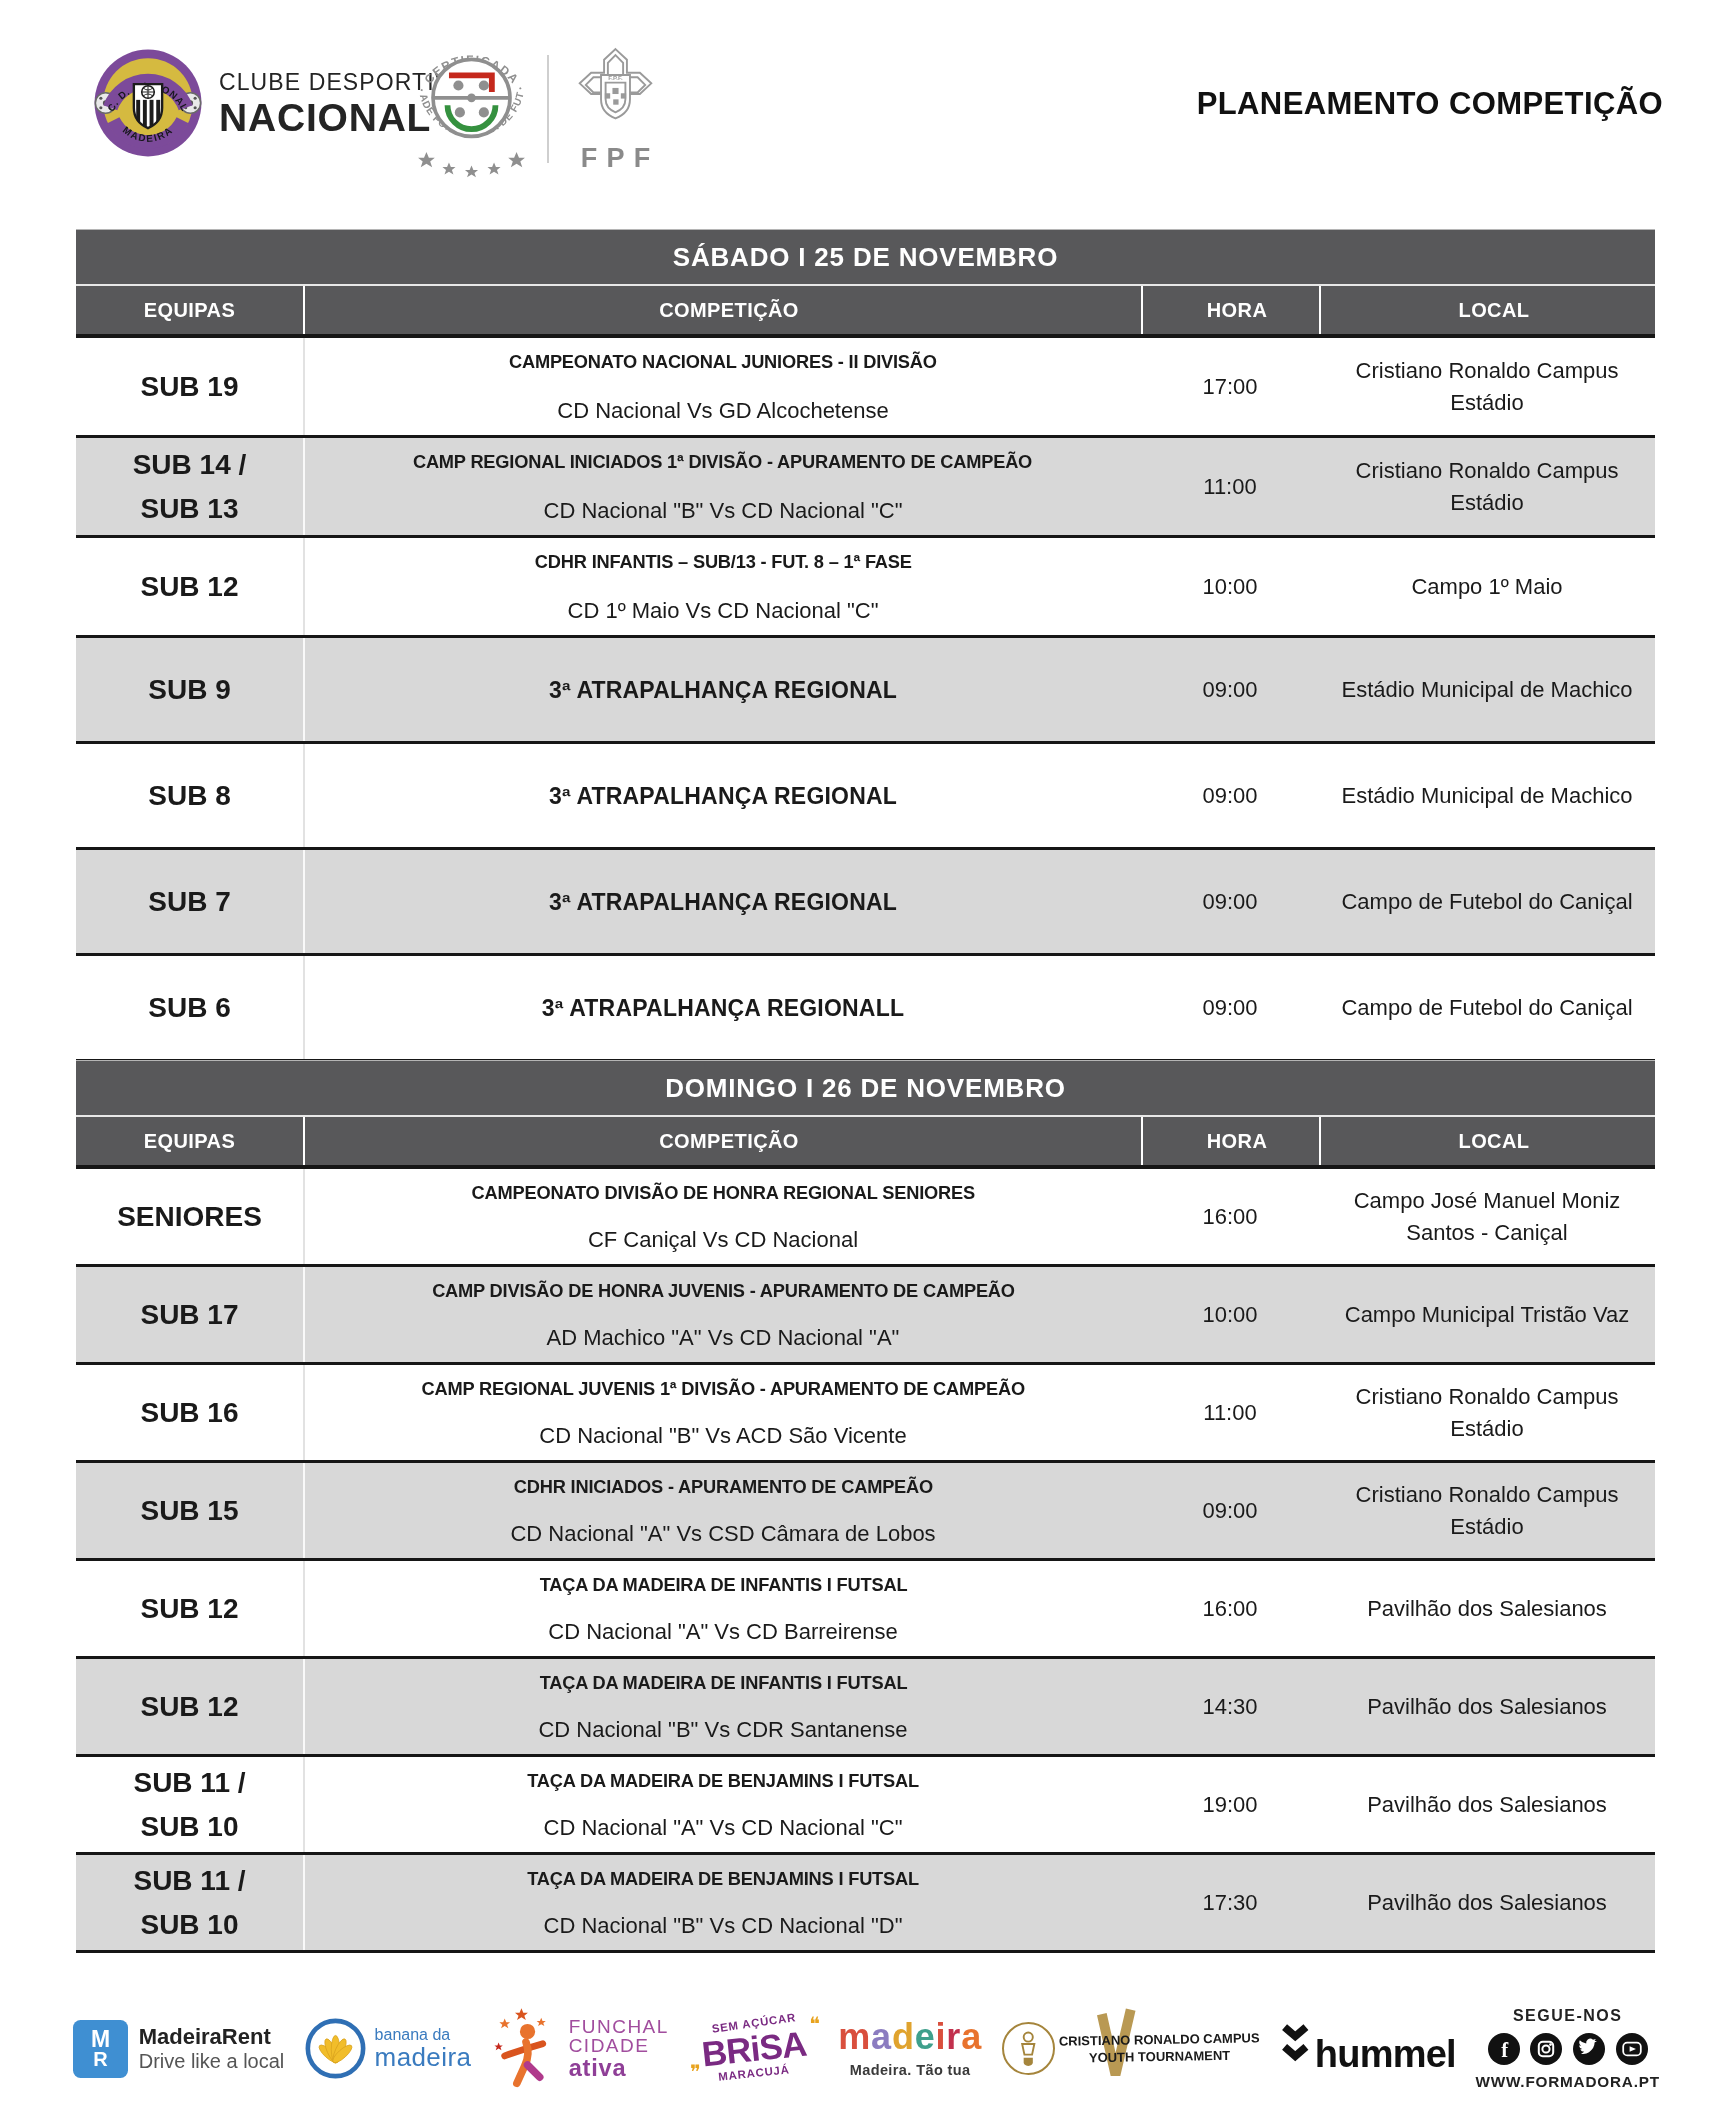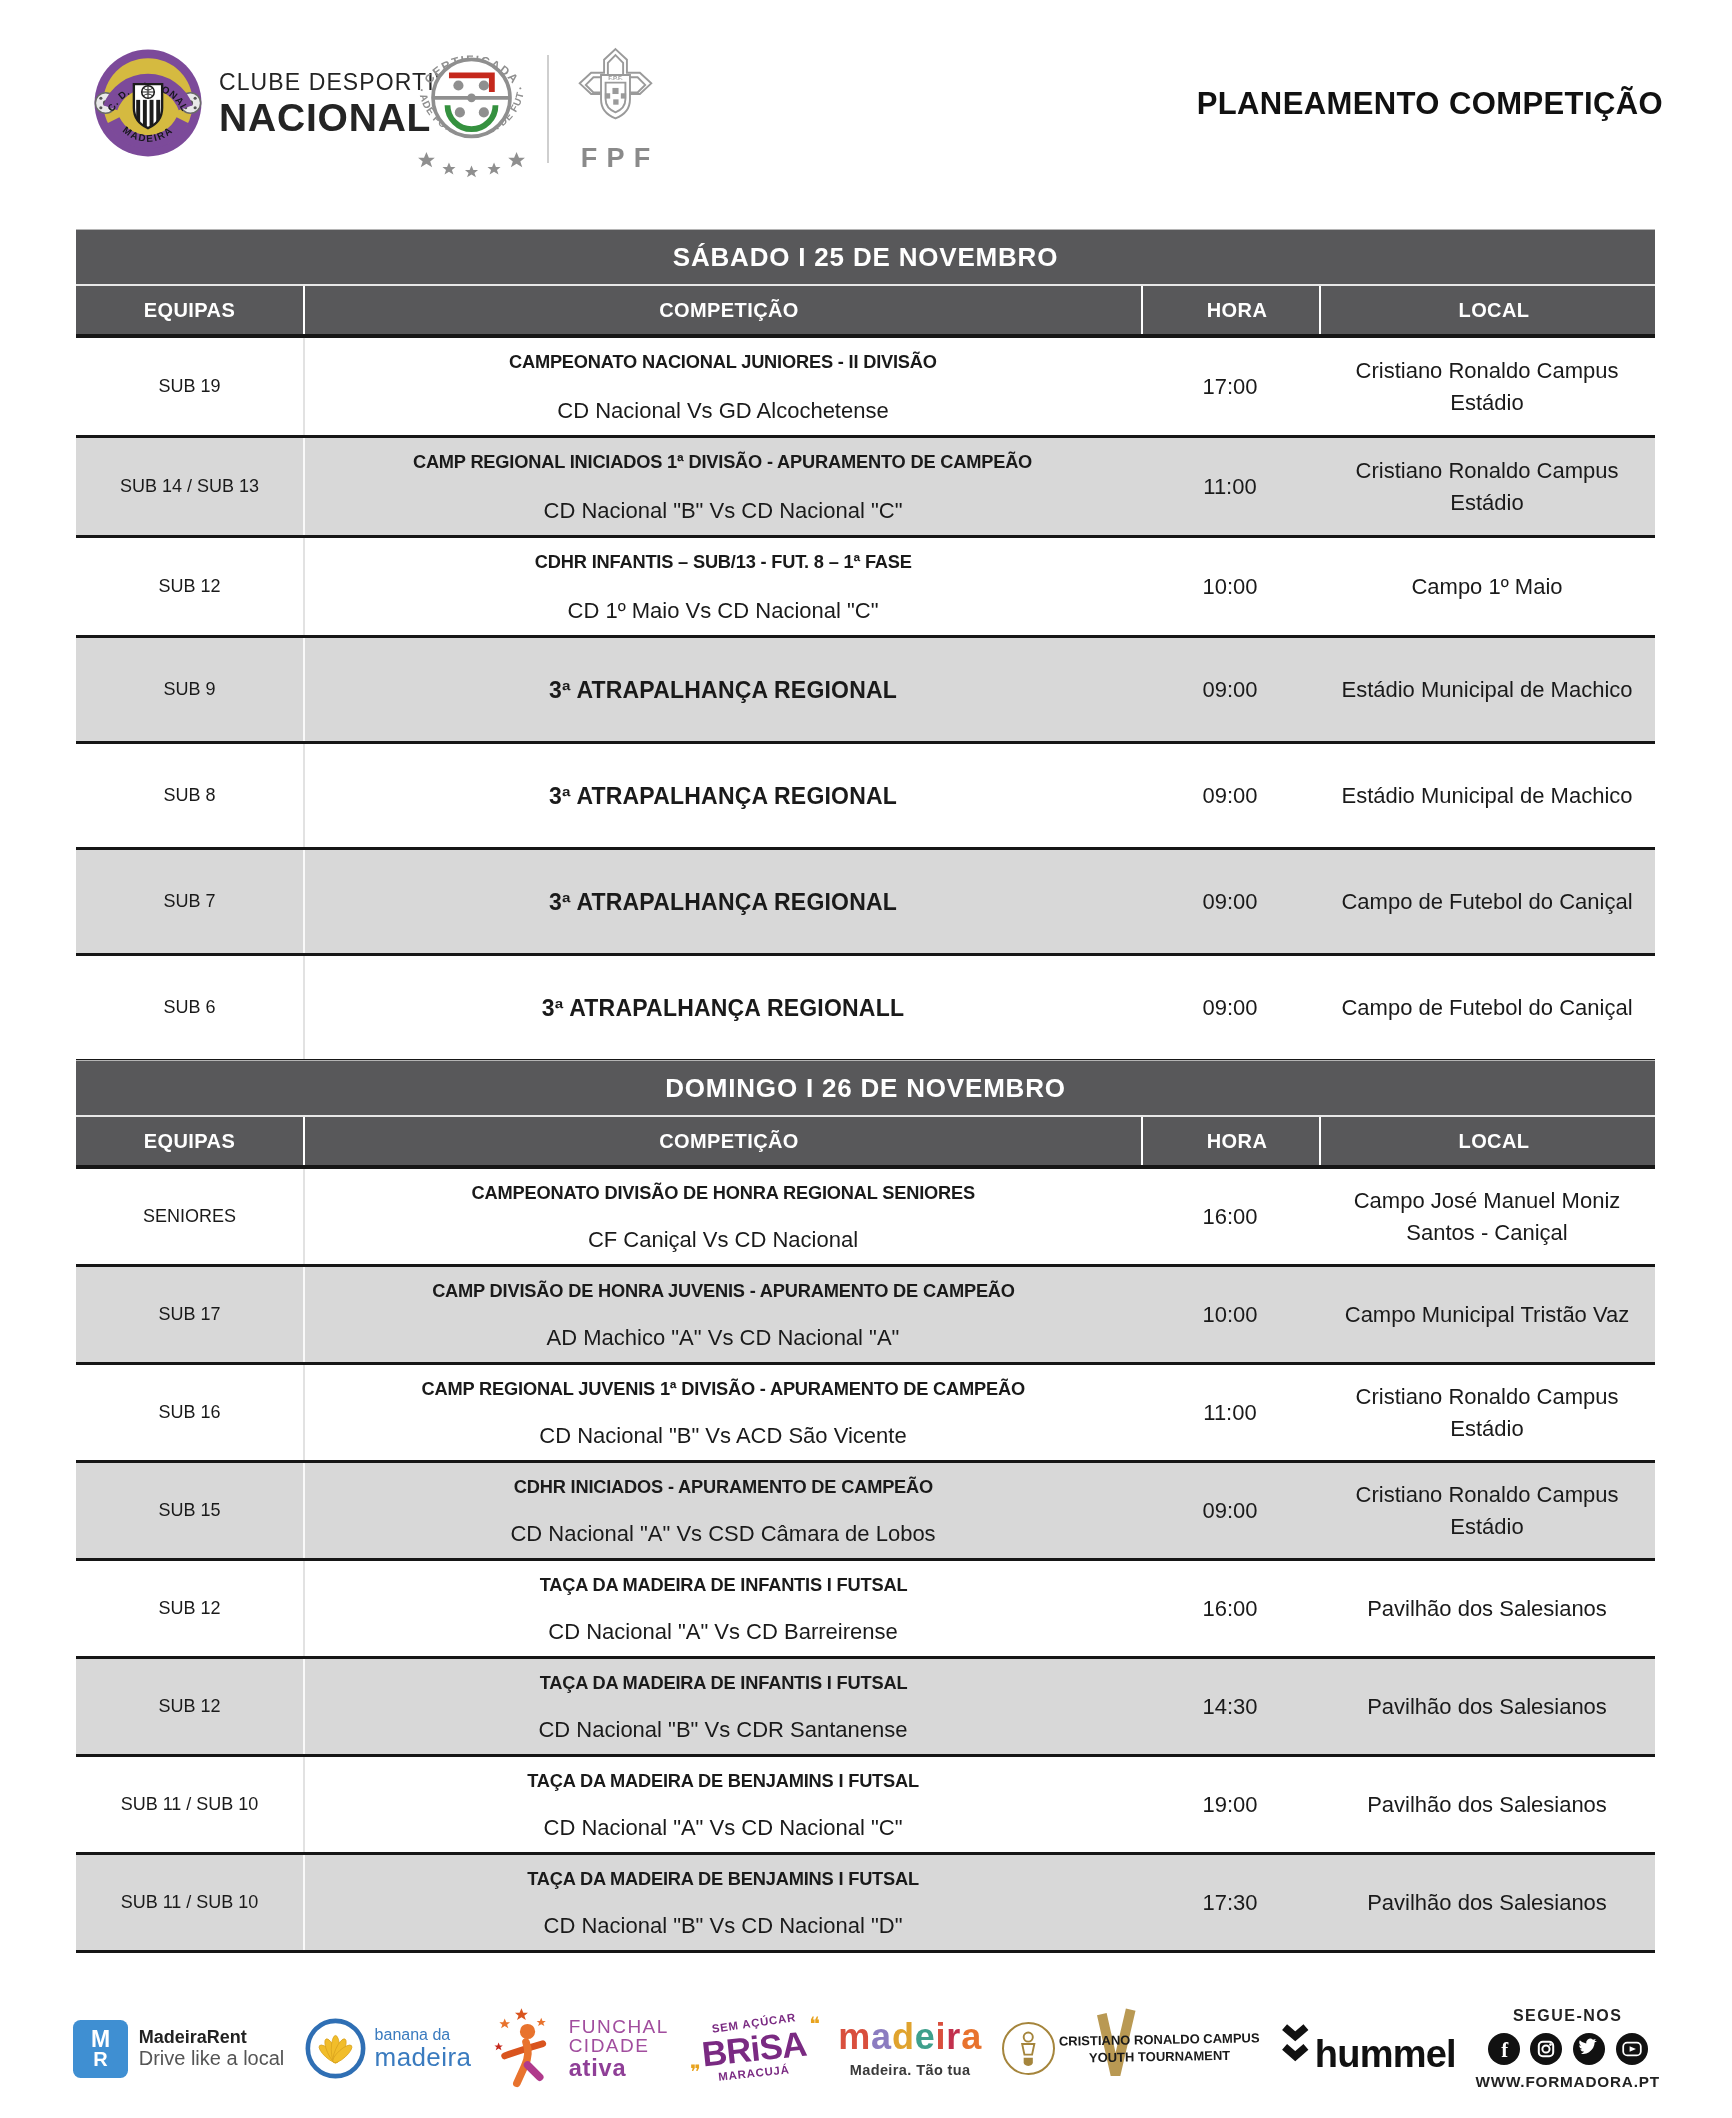--- a/index.html
+++ b/index.html
@@ -30,39 +30,39 @@
   .thead .hcell + .hcell{border-left:2.3px solid #fff;padding-left:12px;}
   .c-equipas{width:227px;flex:none;}
   .c-comp{width:838px;flex:none;}
   .c-hora{width:178px;flex:none;}
   .c-local{flex:1;}
 
   .trow{display:flex;background:#fff;border-bottom:3.8px solid #161616;box-sizing:border-box;}
   .t0 .trow{height:100px;} .t0 .trow.single{height:106px;} .t1 .trow{height:98px;}
   .trow.alt{background:#d8d8d8;}
   .cell{display:flex;align-items:center;justify-content:center;text-align:center;box-sizing:border-box;}
-  .trow .c-equipas{font-size:18px;font-weight:normal;line-height:1.55;padding:0 27.5px;}
+  .trow .c-equipas{font-size:28px;font-weight:bold;line-height:1.55;padding:0 27.5px;}
   .trow .c-comp{flex-direction:column;justify-content:space-between;padding:13px 10.7px 10.7px 10.7px;
                 border-left:2.3px solid rgba(140,140,140,0.25);}
   .trow.alt .c-comp{border-left-color:rgba(255,255,255,0.85);}
   .comp-title{font-size:19px;font-weight:bold;letter-spacing:-0.2px;transform:scaleX(0.96);}
   .comp-match{font-size:22px;font-weight:400;}
   .trow.single .c-comp{justify-content:center;}
   .trow.single .comp-title{font-size:23px;transform:none;letter-spacing:0.2px;}
   .trow .c-hora,.trow .c-local{font-size:22px;line-height:1.45;padding:0 6.1px;}
 
   
   .footer{position:absolute;left:73px;right:73px;top:1980px;height:137px;display:flex;
           align-items:center;justify-content:space-between;}
   .sponsor{display:flex;align-items:center;}
   .mr-box{width:55px;height:58px;background:#3f8fd2;border-radius:7.6px;color:#fff;display:flex;
           flex-direction:column;align-items:center;justify-content:center;font-weight:bold;line-height:0.9;}
   .mr-box .m1{font-size:23px;} .mr-box .m2{font-size:20px;}
   .mr-text{margin-left:10.7px;line-height:1.15;}
-  .mr-text .n{font-size:18px;font-weight:bold;color:#222;}
+  .mr-text .n{font-size:22px;font-weight:bold;color:#222;}
   .mr-text .t{font-size:20px;color:#555;}
   .ban-text{margin-left:7.6px;line-height:1;color:#3a7bbf;}
   .ban-text .b1{font-size:16px;}
   .ban-text .b2{font-size:26px;letter-spacing:0.4px;margin-top:1.5px;}
   .fun-text{margin-left:7.6px;line-height:1.02;}
   .fun-text .f1,.fun-text .f2{font-size:19px;color:#a14d9e;letter-spacing:1.5px;font-weight:500;}
   .fun-text .f3{font-size:23.6px;color:#8f3f97;font-weight:bold;letter-spacing:0.8px;}
   .brisa{text-align:center;color:#7a2a82;line-height:1;position:relative;width:130px;}
   .brisa .s1{font-size:11.4px;font-weight:bold;letter-spacing:0.8px;transform:rotate(-8deg);display:block;}
   .brisa .s2{font-size:35px;font-weight:900;letter-spacing:-0.8px;display:block;margin:1.5px 0;transform:rotate(-6deg);}

